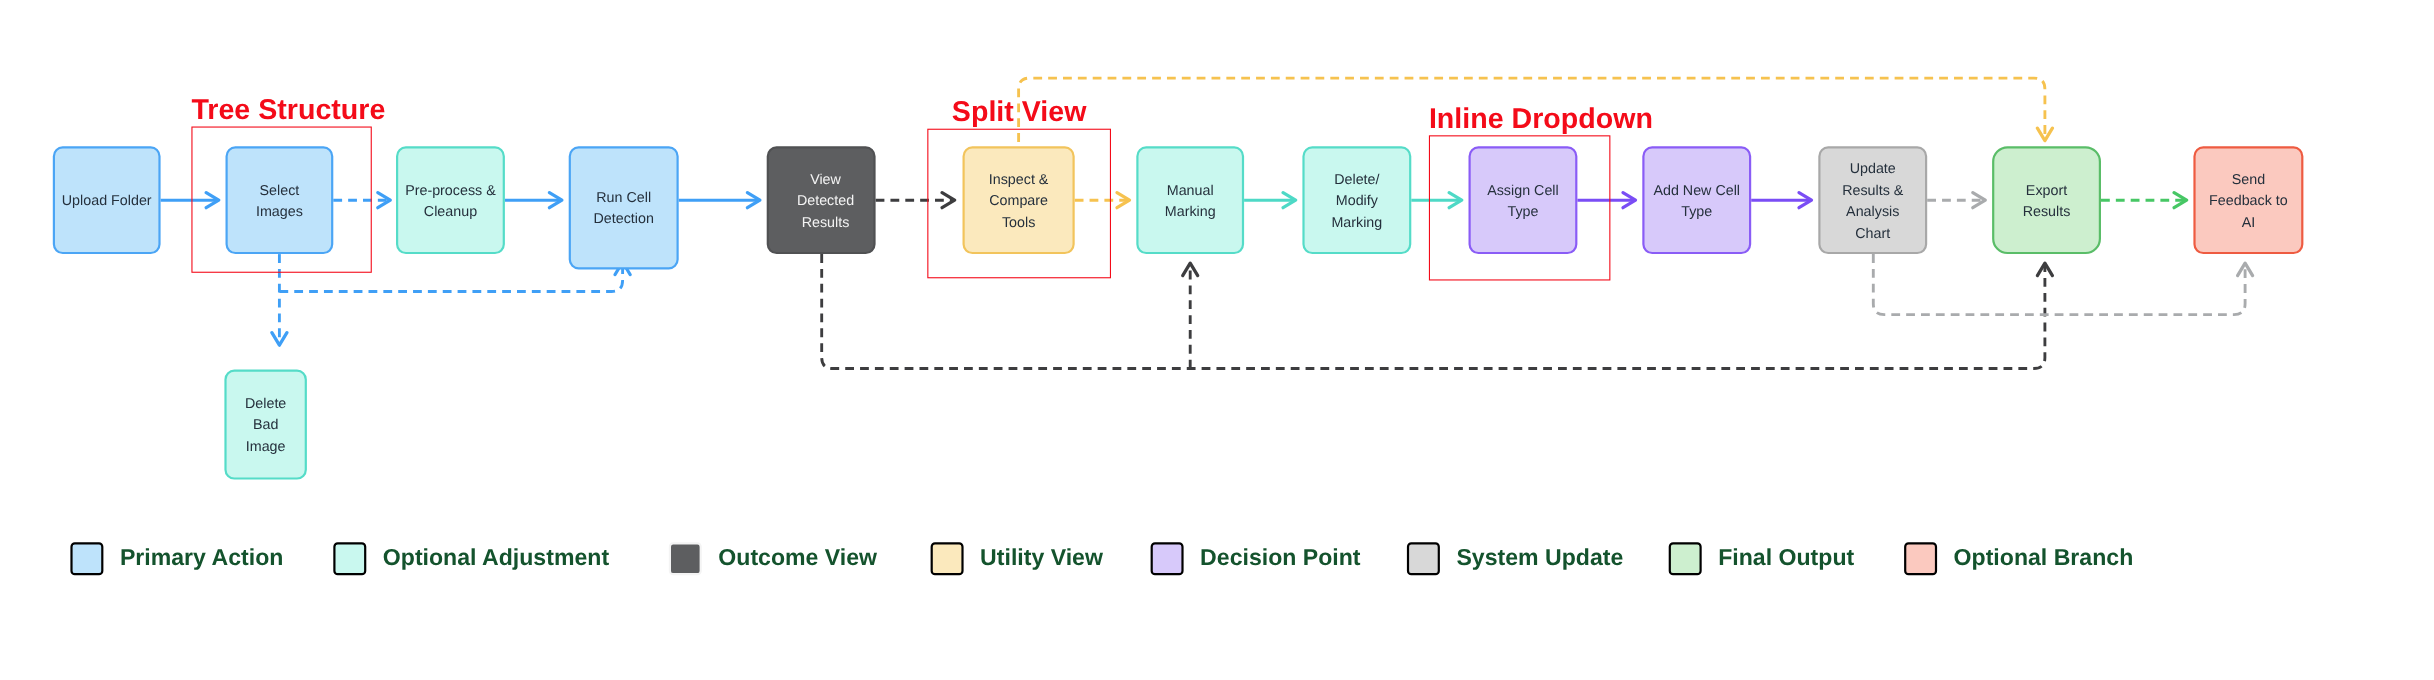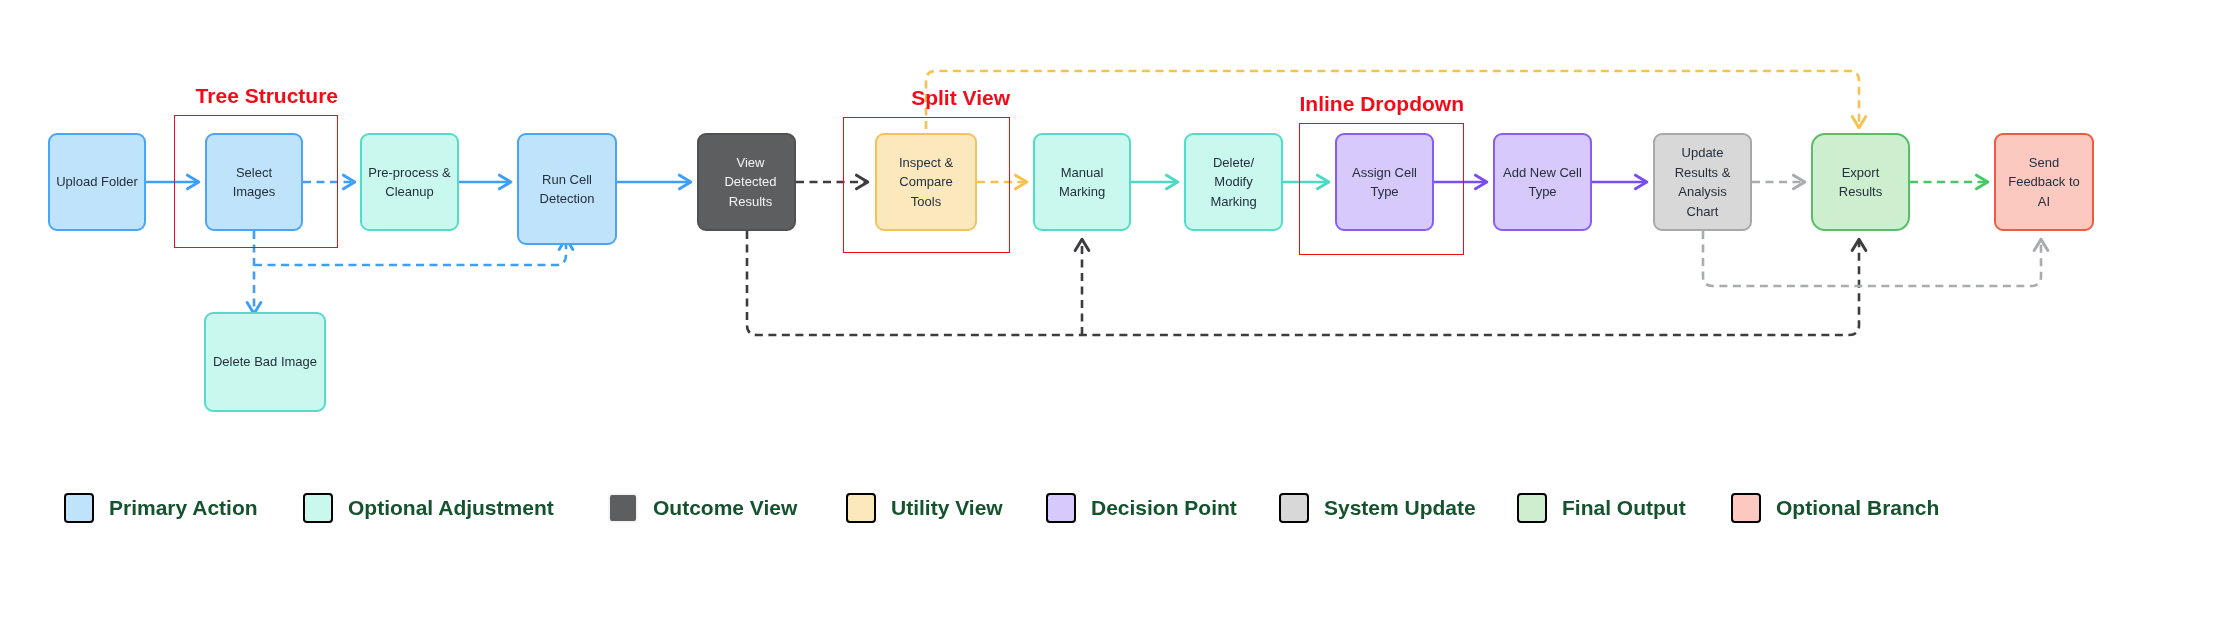--- a/index.html
+++ b/index.html
@@ -17,22 +17,22 @@
   .primary {background:#bee3fb;border-color:#4ba5f5;}
   .optional{background:#c9f8ef;border-color:#55dcc8;}
   .outcome {background:#5d5e60;border-color:#505153;color:#f4f4f4;padding-left:14px;}
   .utility {background:#fbe9bd;border-color:#f2c45c;}
   .decision{background:#d7c9fa;border-color:#8a5cf6;}
   .system  {background:#d8d8d8;border-color:#a8a8a8;}
   .final   {background:#cdefcf;border-color:#5abd68;border-radius:14px;}
   .branch  {background:#fbc9bf;border-color:#ee5b41;}
   .ann-rect{position:absolute;border:1.8px solid #f40b19;box-sizing:border-box;background:transparent;}
   .ann-label{
-    position:absolute;color:#f40b19;font-weight:700;font-size:21px;
-    text-align:right;white-space:nowrap;
+    position:absolute;color:#f40b19;font-weight:700;font-size:26px;
+    text-align:center;white-space:nowrap;
   }
   .legend{position:absolute;left:0;top:0;}
   .legend-item{position:absolute;top:493px;display:flex;align-items:center;gap:15px;}
   .swatch{width:30px;height:30px;border-radius:4px;border:2.5px solid;box-sizing:border-box;flex:0 0 auto;}
   .legend-label{font-size:21px;font-weight:700;color:#14532d;white-space:nowrap;}
   .edge{fill:none;stroke-width:2.6px;}
   .dash{stroke-dasharray:8 5.5;}
   .c-blue{stroke:#3f9ff6;} .c-teal{stroke:#4ed9c6;} .c-purple{stroke:#7a4df5;}
   .c-dark{stroke:#3d3d3f;} .c-yellow{stroke:#f6c24f;} .c-gray{stroke:#a9abad;} .c-green{stroke:#47c765;}
 </style>
@@ -127,21 +127,21 @@
     </div>
   <div class="node system" style="left:1653px;top:133px;width:99px;height:98px">
       <span>Update Results &amp; Analysis Chart</span>
     </div>
   <div class="node final" style="left:1811px;top:133px;width:99px;height:98px">
       <span>Export Results</span>
     </div>
   <div class="node branch" style="left:1994px;top:133px;width:100px;height:98px">
       <span>Send Feedback to AI</span>
     </div>
-  <div class="node optional" style="left:204px;top:312px;width:122px;height:100px">
+  <div class="node optional" style="left:204px;top:336px;width:75px;height:100px">
       <span>Delete Bad Image</span>
     </div>
 
   <div class="legend">
     <div class="legend-item" style="left:64px">
         <span class="swatch primary"></span>
         <span class="legend-label">Primary Action</span>
       </div>
     <div class="legend-item" style="left:303px">
         <span class="swatch optional"></span>

